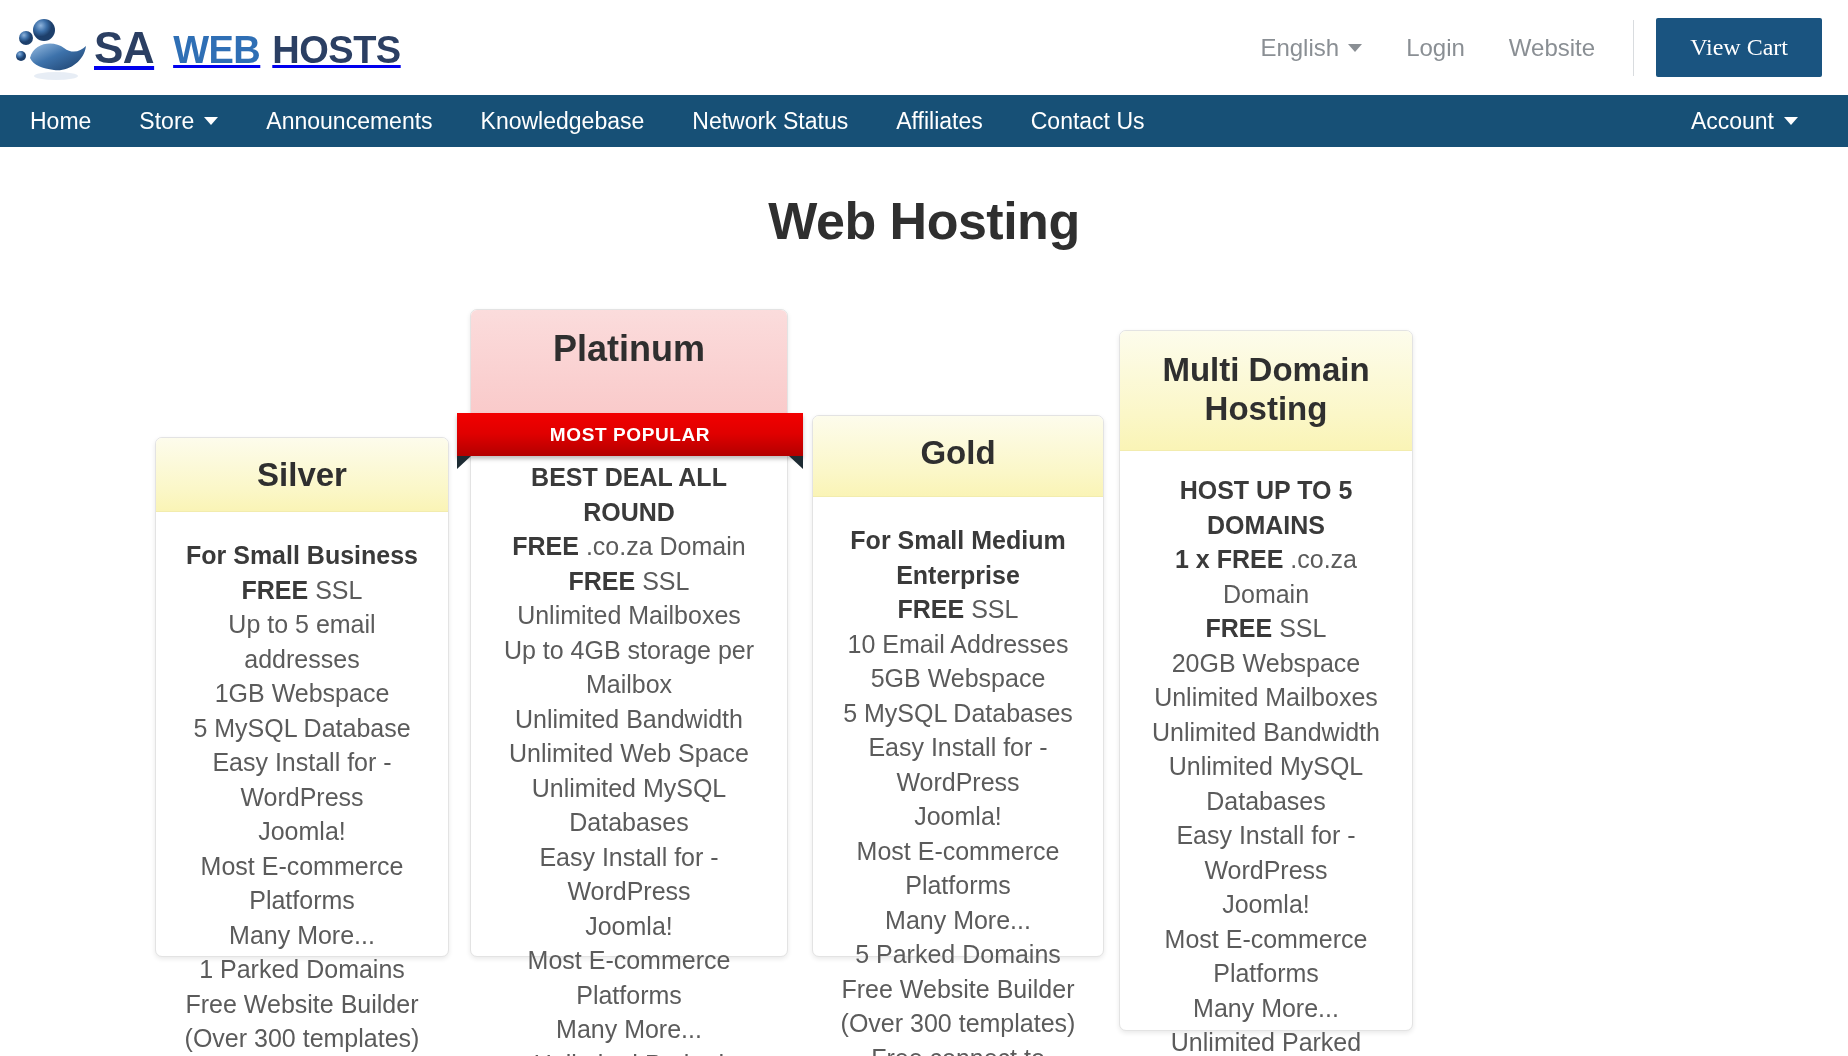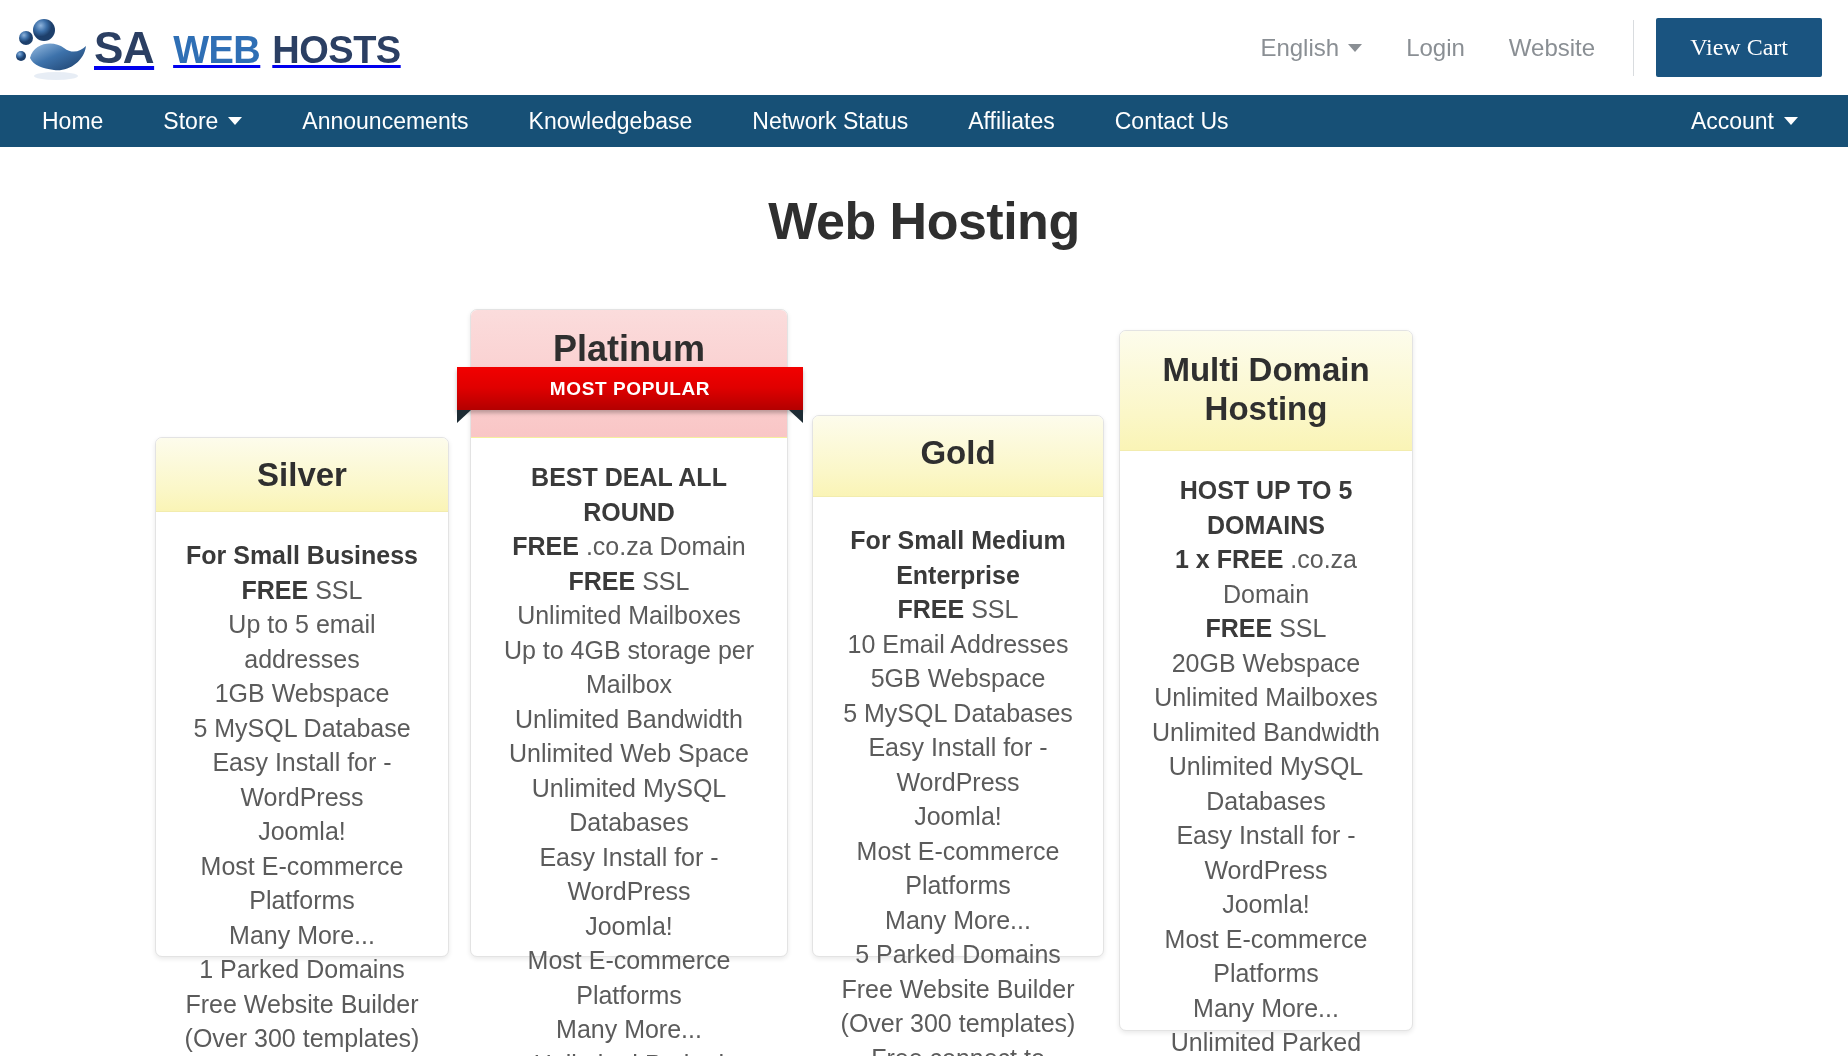--- a/index.html
+++ b/index.html
@@ -93,21 +93,20 @@
   .nav-item {
     color: #ffffff;
     font-size: 23px;
     text-decoration: none;
     padding: 0 24px;
     line-height: 52px;
     white-space: nowrap;
     display: inline-flex;
     align-items: center;
     gap: 10px;
-    margin-left: 12px;
   }
   .nav-item.first { padding-left: 30px; }
   .nav-right { margin-left: auto; display: flex; align-items: center; }
   .caret-down-w {
     width: 0; height: 0;
     border-left: 7px solid transparent;
     border-right: 7px solid transparent;
     border-top: 8px solid #ffffff;
     display: inline-block;
   }
@@ -167,20 +166,21 @@
     background: linear-gradient(180deg, #f20000 0%, #e00000 48%, #b30000 100%);
     color: #fff;
     font-size: 19px;
     font-weight: 700;
     letter-spacing: .6px;
     display: flex;
     align-items: center;
     justify-content: center;
     z-index: 5;
     box-shadow: 0 3px 4px rgba(0,0,0,.25);
+    margin-top: 46px;
   }
   .ribbon-tail {
     position: absolute;
     bottom: -13px;
     width: 0; height: 0;
     border-top: 13px solid #1d2b33;
   }
   .ribbon-tail.left { left: 0; border-right: 14px solid transparent; }
   .ribbon-tail.right { right: 0; border-left: 14px solid transparent; }
 </style>

